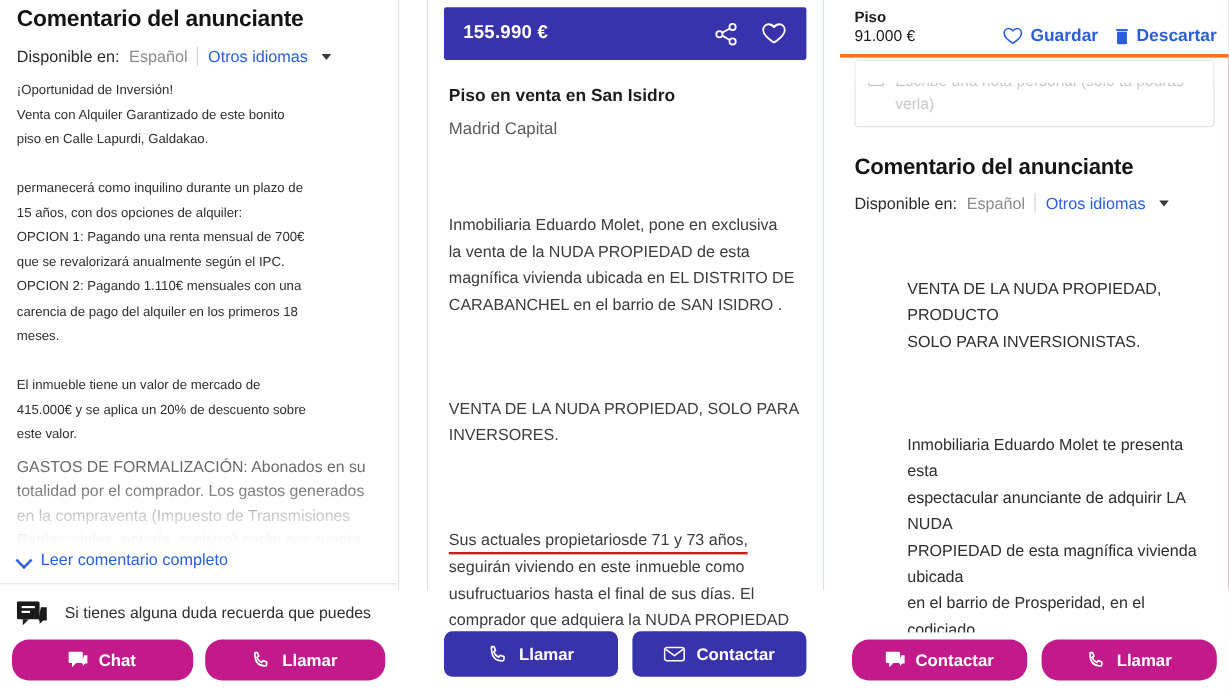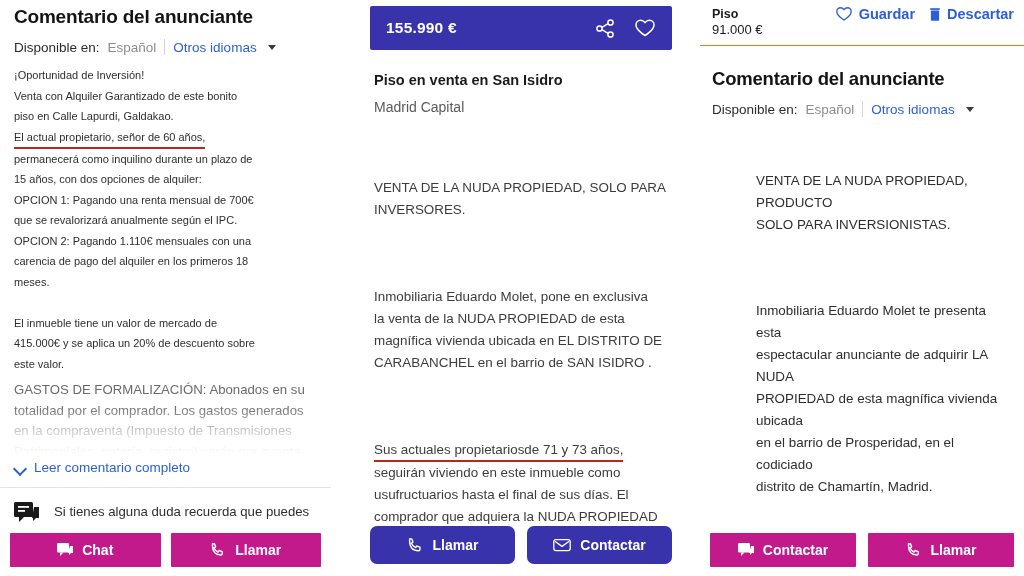--- a/index.html
+++ b/index.html
@@ -86,21 +86,21 @@
   }
   .chat-note-txt b { font-weight: bold; color: #141414; }
 
   
   .cta-bar {
     position: absolute; left: 0; right: 0; bottom: 0;
     background: #ffffff; padding: 8px 10px 9px 10px;
     display: flex; gap: 10px;
   }
   .cta-btn {
-    flex: 1; height: 34px; border: none; border-radius: 1px;
+    flex: 1; height: 34px; border: none; border-radius: 14px;
     display: flex; align-items: center; justify-content: center; gap: 9px;
     color: #ffffff; font-size: 14px; font-weight: bold; cursor: pointer;
     font-family: "Liberation Sans", sans-serif;
   }
   .cta-magenta { background: #c2198b; }
   .cta-blue { background: #3832ab; border-radius: 7px; height: 38px; }
 
   
   .pb-header {
     margin: 6px 14px 0 14px; height: 44px; background: #3832ab;
@@ -124,22 +124,22 @@
   
   .pc-ghost {
     position: absolute; top: -4px; left: 0; right: 0; height: 20px;
     display: flex; justify-content: space-around; align-items: center;
     font-size: 12.5px; color: #e2e7f2; font-weight: bold;
     filter: blur(0.4px); pointer-events: none;
   }
   .pc-stickybar {
     position: relative; z-index: 3;
     background: #ffffff; padding: 6px 10px 7px 12px;
-    display: flex; align-items: flex-start; justify-content: space-between;
-    border-bottom: 1px solid #f97316;
+    display: flex; align-items: flex-end; justify-content: space-between;
+    border-bottom: 3px solid #f97316;
   }
   .pc-pricewrap { line-height: 16px; }
   .pc-kind { font-size: 12.5px; font-weight: bold; color: #1b1b1b; }
   .pc-price { font-size: 13px; font-weight: normal; color: #1b1b1b; }
   .pc-actions { display: flex; align-items: center; gap: 14px; }
   .pc-act {
     display: flex; align-items: center; gap: 6px;
     color: #2b5fd9; font-size: 14.5px; font-weight: bold; cursor: pointer;
   }
   .pc-note {
@@ -181,21 +181,21 @@
         <span class="lang-label">Disponible en:</span>
         <span class="lang-value">Español</span>
         <span class="lang-sep"></span>
         <span class="lang-link">Otros idiomas</span>
         <span class="caret-dn"></span>
       </div>
 
       <div class="pa-body"><span>¡Oportunidad de Inversión!
 Venta con Alquiler Garantizado de este bonito
 piso en Calle Lapurdi, Galdakao.
-</span><span class="hl-line">El actual propietario, señor de 60 años,</span><span>
+</span><span>
 permanecerá como inquilino durante un plazo de
 15 años, con dos opciones de alquiler:
 OPCION 1: Pagando una renta mensual de 700€
 que se revalorizará anualmente según el IPC.
 OPCION 2: Pagando 1.110€ mensuales con una
 carencia de pago del alquiler en los primeros 18
 meses.
 
 El inmueble tiene un valor de mercado de
 415.000€ y se aplica un 20% de descuento sobre
@@ -270,26 +270,26 @@
           </svg>
         </span>
       </span>
     </div>
 
     <div class="pb-inner">
       <div class="pb-title">Piso en venta en San Isidro</div>
       <div class="pb-sub">Madrid Capital</div>
 
       <div class="pb-body">
-        <div class="para">VENTA DE LA NUDA PROPIEDAD, SOLO PARA
-INVERSORES.</div>
         <div class="para">Inmobiliaria Eduardo Molet, pone en exclusiva
 la venta de la NUDA PROPIEDAD de esta
 magnífica vivienda ubicada en EL DISTRITO DE
 CARABANCHEL en el barrio de SAN ISIDRO .</div>
+        <div class="para">VENTA DE LA NUDA PROPIEDAD, SOLO PARA
+INVERSORES.</div>
         <div class="para"><span class="hl-line">Sus actuales propietariosde 71 y 73 años,</span><span>
 seguirán viviendo en este inmueble como
 usufructuarios hasta el final de sus días. El
 comprador que adquiera la NUDA PROPIEDAD
 de este inmueble podrá adquirir el pleno
 dominio de él cuando sus usufructuarios ya no
 vivan.</span></div>
         
       </div>
     </div>
@@ -343,20 +343,32 @@
             <svg width="12" height="15" viewBox="0 0 12 15">
               <rect x="1.2" y="1.2" width="9.6" height="1.7" fill="#2b5fd9"></rect>
               <rect x="1.9" y="3.4" width="8.2" height="10.4" rx="0.8" fill="#2b5fd9"></rect>
             </svg>
           </span>
           <span>Descartar</span>
         </span>
       </div>
     </div>
 
+    <div class="pc-note">
+      <div class="pc-note-fade"></div>
+      <span>
+        <svg width="14" height="14" viewBox="0 0 14 14">
+          <rect x="0.8" y="0.8" width="12.4" height="12.4" rx="1.5" fill="none" stroke="#9b9b9b" stroke-width="1.2"></rect>
+          <rect x="3.2" y="4" width="7.6" height="1.1" fill="#9b9b9b"></rect>
+          <rect x="3.2" y="6.6" width="7.6" height="1.1" fill="#9b9b9b"></rect>
+          <rect x="3.2" y="9.2" width="4.6" height="1.1" fill="#9b9b9b"></rect>
+        </svg>
+      </span>
+      <span>Escribe una nota personal (solo tú podrás verla)</span>
+    </div>
 
     <div class="pc-inner">
       <div class="pc-title">Comentario del anunciante</div>
 
       <div class="lang-row">
         <span class="lang-label">Disponible en:</span>
         <span class="lang-value">Español</span>
         <span class="lang-sep"></span>
         <span class="lang-link">Otros idiomas</span>
         <span class="caret-dn"></span>

